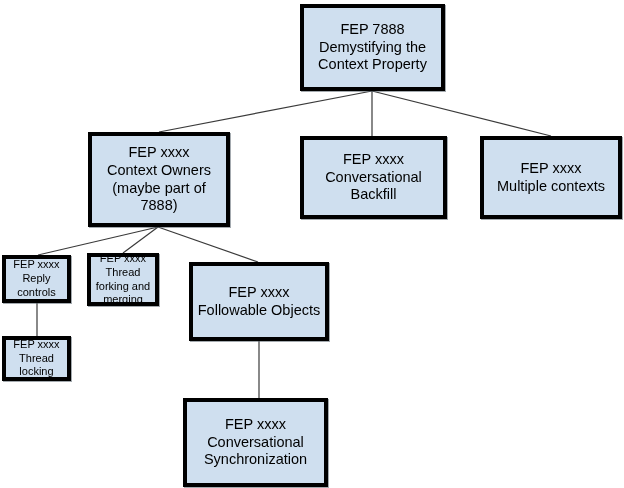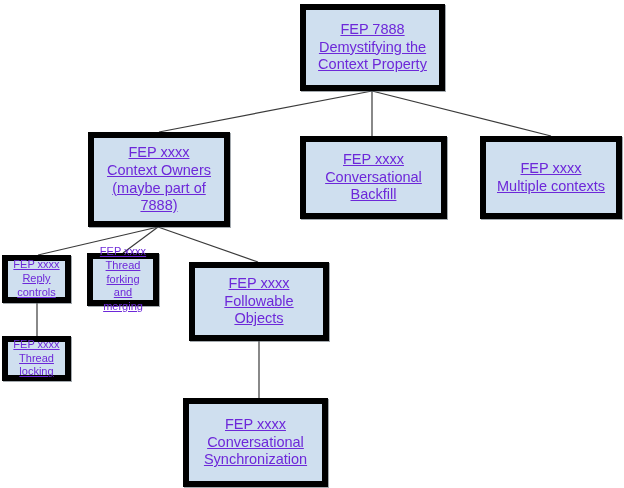--- a/index.html
+++ b/index.html
@@ -22,28 +22,27 @@
     left: 0;
     top: 0;
     width: 624px;
     height: 488px;
     pointer-events: none;
   }
   .node {
     position: absolute;
     box-sizing: border-box;
     background: #cfdfef;
-    border: 6px solid #000000;
+    border: 4px solid #000000;
     display: flex;
     align-items: center;
     justify-content: center;
     text-align: center;
-    color: #6d28d9;
+    color: #000000;
     box-shadow: 1px 1px 0 rgba(90,100,110,0.55);
-    text-decoration: underline;
   }
   .node .lines {
     display: block;
     line-height: 1.22;
     padding: 0 3px;
     white-space: pre-line;
   }
   .node.big .lines { font-size: 14.5px; }
   .node.small .lines { font-size: 11px; line-height: 1.25; }
 

